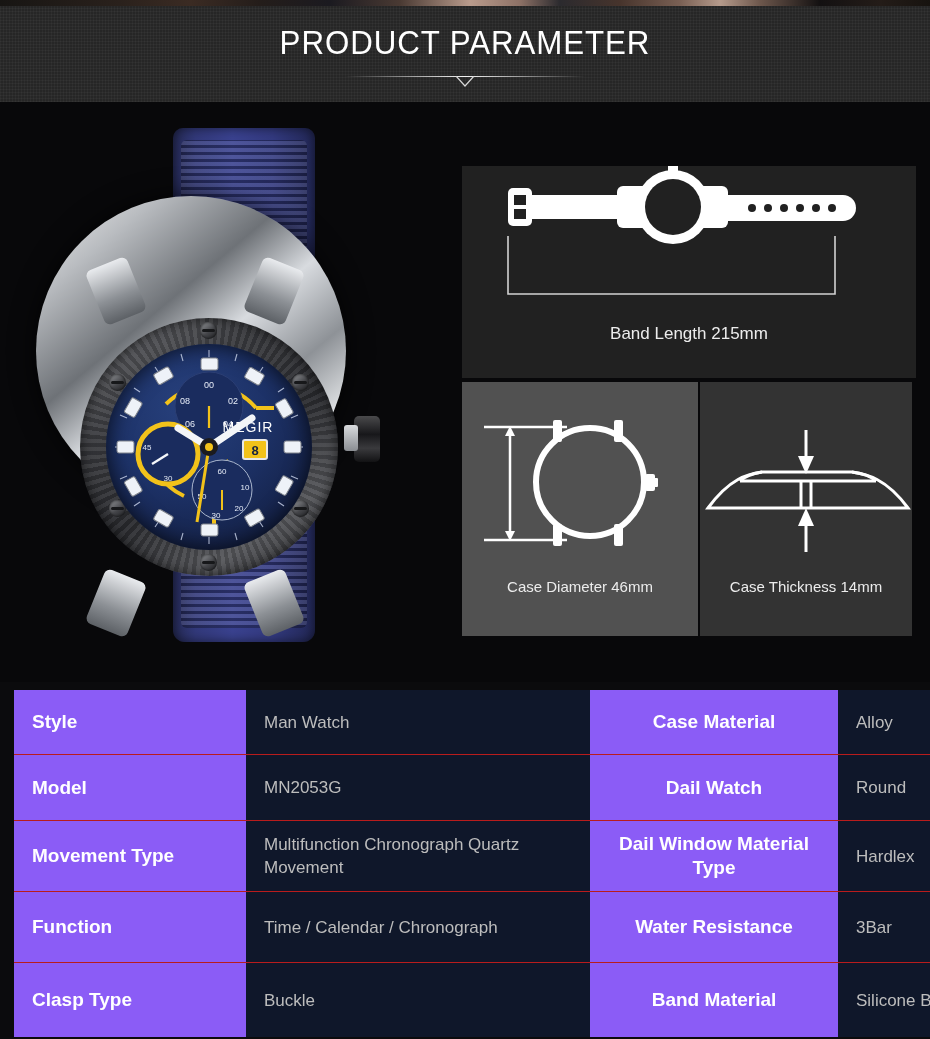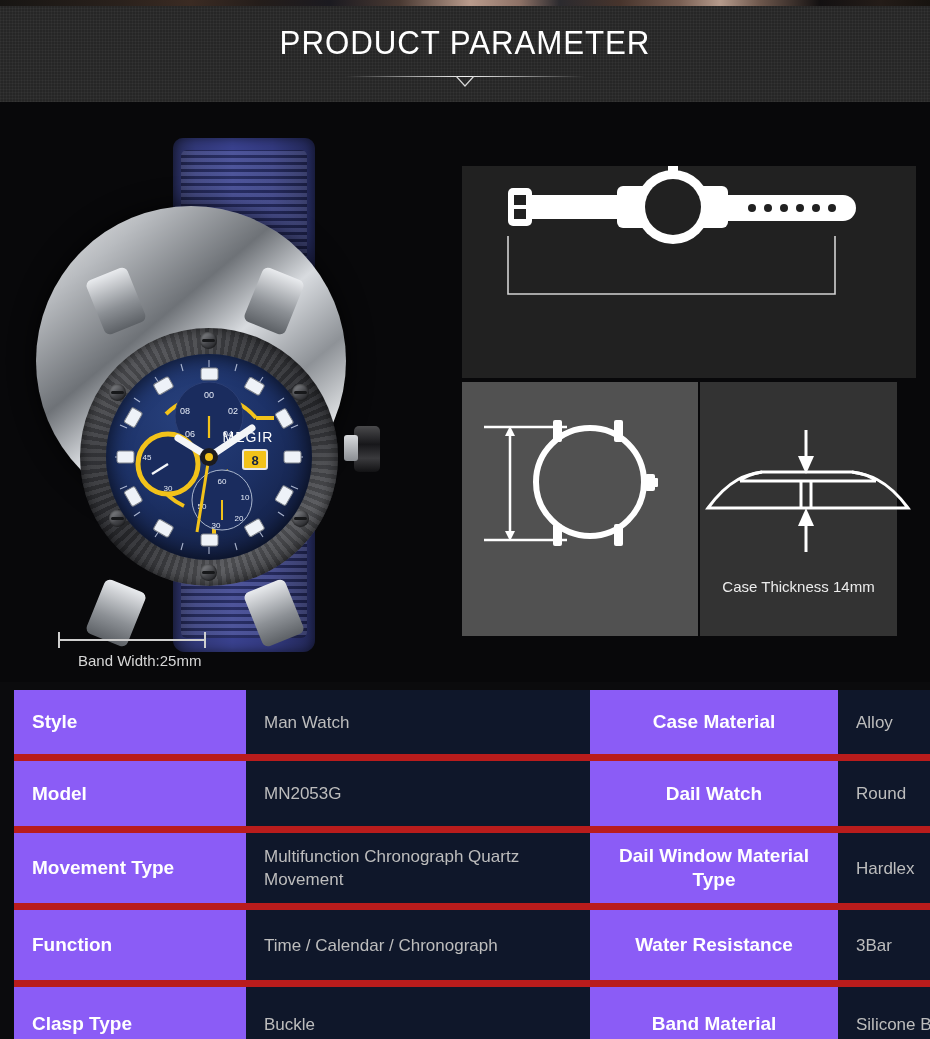--- a/index.html
+++ b/index.html
@@ -43,21 +43,21 @@
   }
   .divider-notch svg{display:block;}
 
   
   .stage{
     position:absolute;left:0;top:102px;width:930px;height:580px;
     background:#08080a;
   }
 
   
-  .watch-wrap{position:absolute;left:18px;top:110px;width:430px;height:548px;}
+  .watch-wrap{position:absolute;left:18px;top:100px;width:430px;height:548px;}
 
   .strap-top{
     position:absolute;left:155px;top:28px;width:142px;height:180px;
     background:linear-gradient(90deg,#252a55 0%,#32397a 16%,#3a4290 42%,#333a80 70%,#222755 100%);
     border-radius:10px 10px 4px 4px;
     box-shadow:inset 0 0 12px rgba(0,0,0,.55);
   }
   .strap-top::after{
     content:"";position:absolute;left:8px;top:12px;right:8px;bottom:6px;
     background:repeating-linear-gradient(0deg,rgba(0,0,0,.30) 0px,rgba(0,0,0,.30) 3px,rgba(255,255,255,.10) 3px,rgba(255,255,255,.10) 7px);
@@ -131,38 +131,38 @@
   .bw-label{position:absolute;left:40px;top:20px;color:#d6d6d6;font-size:15px;white-space:nowrap;}
 
   
   .panel-band{
     position:absolute;left:462px;top:166px;width:454px;height:212px;background:#212121;
   }
   .panel-diam{
     position:absolute;left:462px;top:382px;width:236px;height:254px;background:#515151;
   }
   .panel-thick{
-    position:absolute;left:700px;top:382px;width:197px;height:254px;background:#333333;
+    position:absolute;left:700px;top:382px;width:212px;height:254px;background:#333333;
   }
   .panel-cap{
     position:absolute;left:0;width:100%;text-align:center;color:#ececec;font-size:16px;
   }
   .panel-band .panel-cap{top:158px;font-size:17px;}
   .panel-diam .panel-cap{top:196px;font-size:15px;}
   .panel-thick .panel-cap{top:196px;font-size:15px;}
   .panel-svg{position:absolute;left:0;top:0;}
 
   
   .spec-table{
     position:absolute;left:14px;top:690px;width:902px;
     border-collapse:collapse;table-layout:fixed;
   }
   .spec-table td{
     padding:0 18px;vertical-align:middle;
-    border-top:7px solid #b91c1c;
+    border-top:1px solid #b91c1c;
   }
   .spec-table tr:first-child td{border-top:none;}
   .cell-label{
     background:#8b5cf6;color:#ffffff;font-weight:bold;font-size:19px;line-height:24px;
   }
   .cell-value{
     background:#0f172a;color:#bdbdbd;font-weight:normal;font-size:17px;line-height:23px;
   }
   .col-l1{width:196px;} .col-v1{width:308px;}
   .col-l2{width:212px;text-align:center;} .col-v2{width:186px;}
@@ -287,28 +287,20 @@
           <line x1="103" y1="103" x2="146" y2="74" stroke="#f3f5f8" stroke-width="7" stroke-linecap="round"></line>
           <line x1="103" y1="103" x2="91" y2="178" stroke="#f2c21a" stroke-width="3"></line>
           <circle cx="103" cy="103" r="9" fill="#1b1b1f"></circle>
           <circle cx="103" cy="103" r="4" fill="#f2c21a"></circle>
         </svg>
       </div>
     </div>
     <div class="crown"></div>
   </div>
 
-  <div class="band-width-mark">
-    <div class="bw-bracket">
-      <div class="bar"></div>
-      <div class="tickL"></div>
-      <div class="tickR"></div>
-    </div>
-    <div class="bw-label">Band Width:25mm</div>
-  </div>
 </div>
 
 <div class="panel-band">
   <svg class="panel-svg" width="454" height="212" viewBox="0 0 454 212">
     <g fill="#ffffff">
 
       <rect x="46" y="22" width="24" height="38" rx="5"></rect>
       <rect x="52" y="29" width="12" height="10" fill="#212121"></rect>
       <rect x="52" y="43" width="12" height="10" fill="#212121"></rect>
 
@@ -328,20 +320,21 @@
       <circle cx="290" cy="42" r="4" fill="#212121"></circle>
       <circle cx="306" cy="42" r="4" fill="#212121"></circle>
       <circle cx="322" cy="42" r="4" fill="#212121"></circle>
       <circle cx="338" cy="42" r="4" fill="#212121"></circle>
       <circle cx="354" cy="42" r="4" fill="#212121"></circle>
       <circle cx="370" cy="42" r="4" fill="#212121"></circle>
     </g>
 
     <path d="M46 70 L46 128 L373 128 L373 70" fill="none" stroke="#d2d2d2" stroke-width="1.6"></path>
   </svg>
+  <div class="panel-cap">Band Length 215mm</div>
 </div>
 
 <div class="panel-diam">
   <svg class="panel-svg" width="236" height="254" viewBox="0 0 236 254">
     <g fill="none" stroke="#ffffff" stroke-width="6">
       <circle cx="128" cy="100" r="54"></circle>
     </g>
     <g fill="#ffffff">
       <rect x="91" y="38" width="9" height="22" rx="2"></rect>
       <rect x="152" y="38" width="9" height="22" rx="2"></rect>
@@ -352,20 +345,21 @@
     </g>
 
     <g stroke="#ffffff" stroke-width="2.5">
       <line x1="22" y1="45" x2="105" y2="45"></line>
       <line x1="22" y1="158" x2="105" y2="158"></line>
       <line x1="48" y1="50" x2="48" y2="153"></line>
     </g>
     <polygon points="48,44 43,54 53,54" fill="#ffffff"></polygon>
     <polygon points="48,159 43,149 53,149" fill="#ffffff"></polygon>
   </svg>
+  <div class="panel-cap">Case Diameter 46mm</div>
 </div>
 
 <div class="panel-thick">
   <svg class="panel-svg" width="216" height="254" viewBox="0 0 216 254">
 
     <path d="M8 126 C30 96 48 92 62 90 L152 90 C166 92 186 96 208 126 Z" fill="none" stroke="#ffffff" stroke-width="3"></path>
     <path d="M40 99 L176 99" stroke="#ffffff" stroke-width="3" fill="none"></path>
     <path d="M40 99 C44 95 50 92 62 90" stroke="#ffffff" stroke-width="3" fill="none"></path>
     <path d="M176 99 C172 95 166 92 152 90" stroke="#ffffff" stroke-width="3" fill="none"></path>
     <line x1="101" y1="99" x2="101" y2="126" stroke="#ffffff" stroke-width="3"></line>

